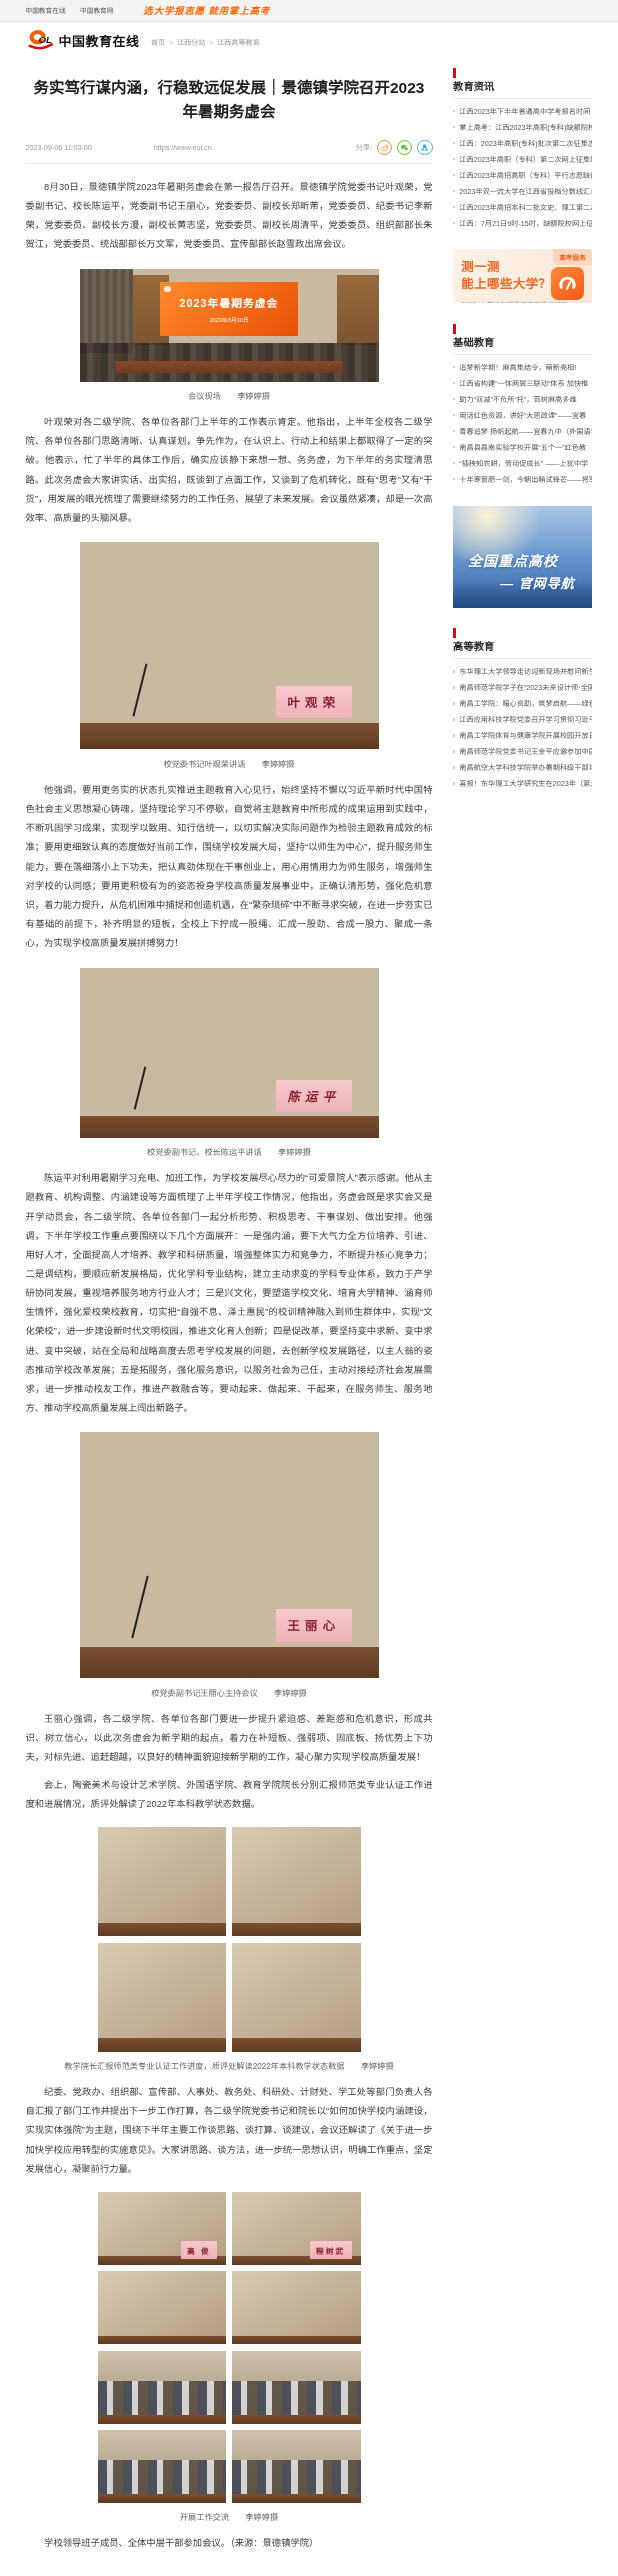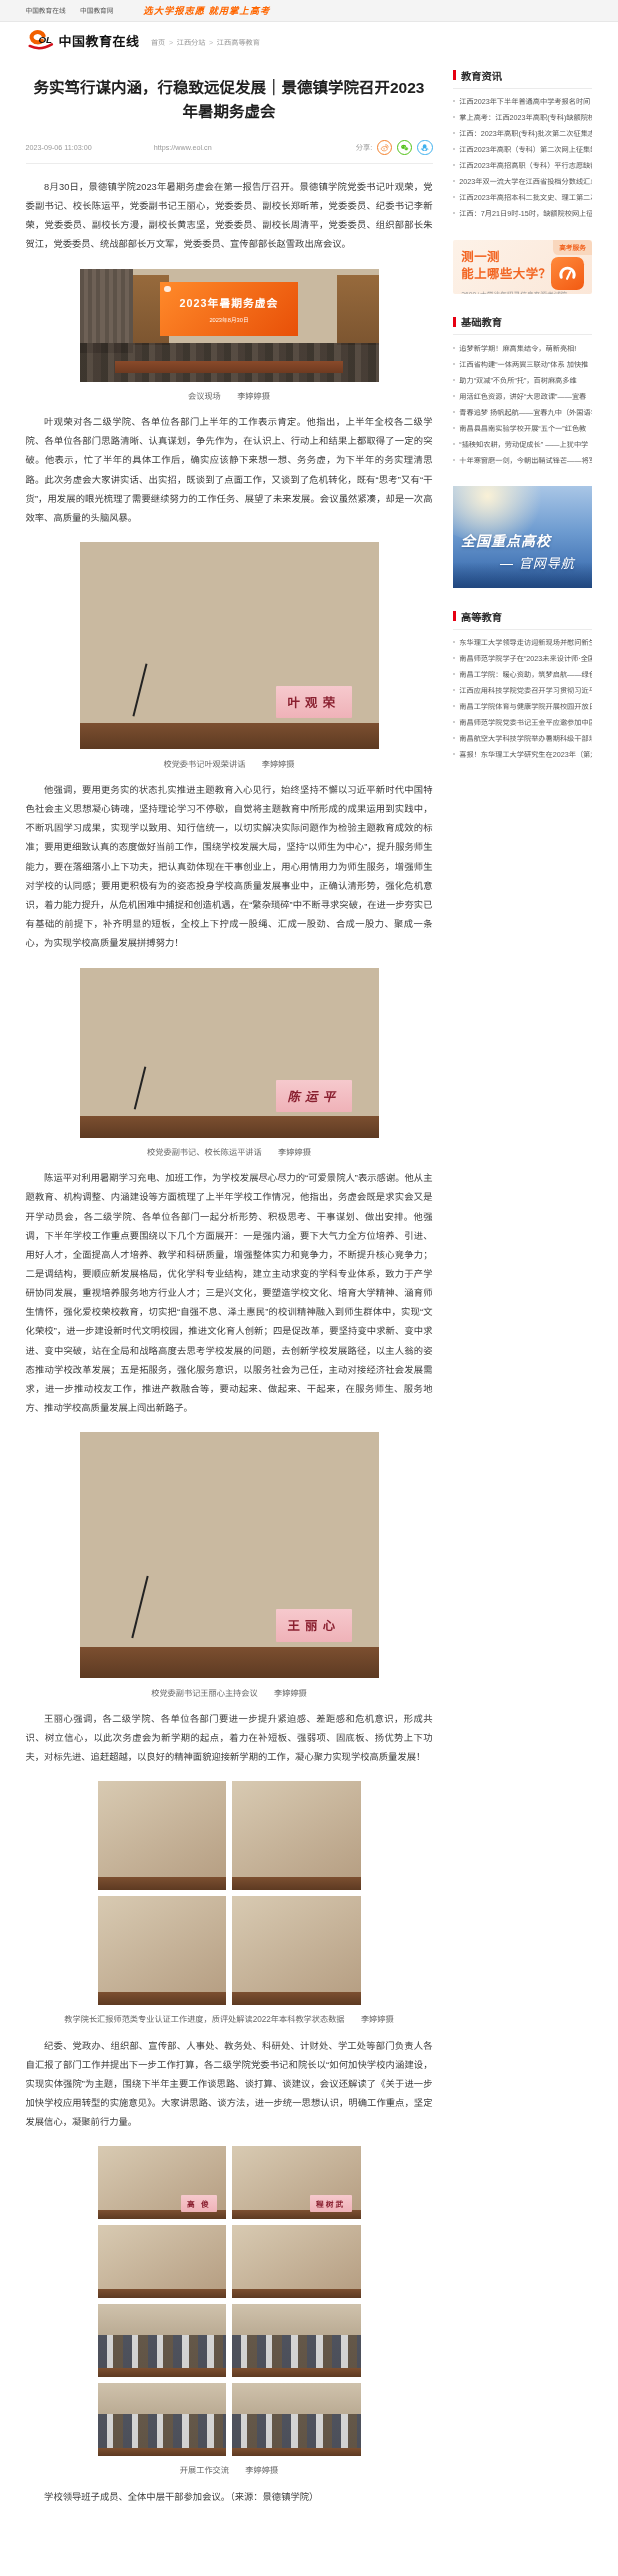--- a/index.html
+++ b/index.html
@@ -98,21 +98,21 @@
   .grid figure.ph .gplate:empty { display: none; }
   .grid figure.ph .gdesk { position: absolute; bottom: 0; width: 100%; height: 12%; background: linear-gradient(#7c4f30, #5d3a22); }
   .grid2 figure.ph:nth-of-type(n+5) { background: linear-gradient(#cfc2ac, #9f8c72); }
   .grid2 figure.ph:nth-of-type(n+5) .gperson { display: none; }
   .grid2 figure.ph:nth-of-type(n+5)::before { content: ""; position: absolute; bottom: 12%; width: 100%; height: 46%;
     background: repeating-linear-gradient(90deg, #3c4354 0 9.3px, #d9dce0 9.3px 15.5px, #55493c 15.5px 25px); opacity: .85; }
   .sq { width: 2.1px; height: 2.1px; background: #ccc; display: inline-block; flex: none; margin-right: 4.1px; position: relative; top: -1.5px; }
 
   
   .s-section { margin-bottom: 17.5px; }
-  .s-head { display: flex; align-items: center; padding-bottom: 5.2px; border-bottom: 0.5px solid #ebebeb; margin-bottom: 5.2px; }
+  .s-head { display: flex; padding-bottom: 5.2px; border-bottom: 0.5px solid #ebebeb; margin-bottom: 5.2px; flex-direction: column; }
   .s-bar { width: 2.6px; height: 9.8px; background: #e60012; margin-right: 5.2px; }
   .s-title { font-size: 10.3px; font-weight: 700; color: #2b2b2b; }
   ul.s-list { list-style: none; }
   .s-list li { display: flex; align-items: center; font-size: 7.2px; color: #555; line-height: 16px; white-space: nowrap; overflow: hidden; cursor: pointer; }
   .s-list .sq { top: -1px; }
 
   .promo { position: relative; margin: 3.1px 0 20.6px; height: 54px; border-radius: 2px; overflow: hidden;
     background: linear-gradient(135deg, #fdf2e8, #fbe7d8); padding: 9.3px 8.2px; cursor: pointer; }
   .promo-badge { position: absolute; top: 0; right: 0; background: #f9d7bd; color: #f26522; font-size: 6.7px; font-weight: 700;
     padding: 2.6px 6.2px; border-radius: 0 4.1px 0 5.2px; }
@@ -120,22 +120,22 @@
   .promo-sub { margin-top: 5.2px; font-size: 6.7px; color: #9a9a9a; }
   .gauge { position: absolute; right: 8.2px; top: 17.5px; width: 33px; height: 33px; border-radius: 7.2px;
     background: linear-gradient(145deg, #ff8a3c, #f25a12); display: flex; align-items: center; justify-content: center; }
   .gauge svg { width: 23px; height: 23px; }
 
   .banner { position: relative; height: 102px; margin: 4.1px 0 20.6px; overflow: hidden; cursor: pointer;
     background: linear-gradient(180deg, #a9c6e6 0%, #6d9bd0 45%, #2f62a8 100%); }
   .banner::before { content: ""; position: absolute; left: -20%; top: -35%; width: 90%; height: 90%; border-radius: 50%;
     background: radial-gradient(circle, rgba(255,244,214,.95) 0%, rgba(255,244,214,0) 70%); }
   .banner::after { content: ""; position: absolute; bottom: 0; width: 100%; height: 26%; background: linear-gradient(rgba(21,49,92,0), rgba(21,49,92,.55)); }
-  .banner .b1 { position: absolute; left: 8px; top: 44px; color: #fff; font-size: 14px; font-weight: 800; font-style: italic; letter-spacing: 1px; text-shadow: 0 1px 2.6px rgba(20,50,100,.45); z-index: 1; }
-  .banner .b2 { position: absolute; left: 47px; top: 67px; color: #fff; font-size: 13px; font-weight: 400; font-style: italic; letter-spacing: 1px; text-shadow: 0 1px 2.6px rgba(20,50,100,.45); z-index: 1; }
+  .banner .b1 { position: absolute; left: 15px; top: 44px; color: #fff; font-size: 14px; font-weight: 800; font-style: italic; letter-spacing: 1px; text-shadow: 0 1px 2.6px rgba(20,50,100,.45); z-index: 1; }
+  .banner .b2 { position: absolute; left: 47px; top: 67px; color: #fff; font-size: 13px; font-weight: 700; font-style: italic; letter-spacing: 1px; text-shadow: 0 1px 2.6px rgba(20,50,100,.45); z-index: 1; }
 </style>
 </head>
 <body>
 
 <div class="topbar">
   <div class="topbar-inner">
     <a class="site-link">中国教育在线</a>
     <a class="site-link">中国教育网</a>
     <a class="slogan">选大学报志愿 就用掌上高考</a>
   </div>
@@ -239,20 +239,21 @@
 
       <figure class="photo photo-speaker shirt-white ph4">
         <span class="person"><span class="head"></span><span class="body"></span></span>
         <span class="mic"></span>
         <span class="deskline"></span>
         <span class="plate">王丽心</span>
       </figure>
       <div class="caption">校党委副书记王丽心主持会议　　李婷婷摄</div>
 
       <p class="para">王丽心强调，各二级学院、各单位各部门要进一步提升紧迫感、差距感和危机意识，形成共识、树立信心，以此次务虚会为新学期的起点，着力在补短板、强弱项、固底板、扬优势上下功夫，对标先进、追赶超越，以良好的精神面貌迎接新学期的工作，凝心聚力实现学校高质量发展！</p>
+      <p class="para">会上，陶瓷美术与设计艺术学院、外国语学院、教育学院院长分别汇报师范类专业认证工作进度和进展情况，质评处解读了2022年本科教学状态数据。</p>
 
       <div class="grid grid1">
 
           <figure class="ph">
             <span class="gperson"><span class="head"></span><span class="body"></span></span>
             <span class="gdesk"></span>
 
           </figure>
 
           <figure class="ph">

